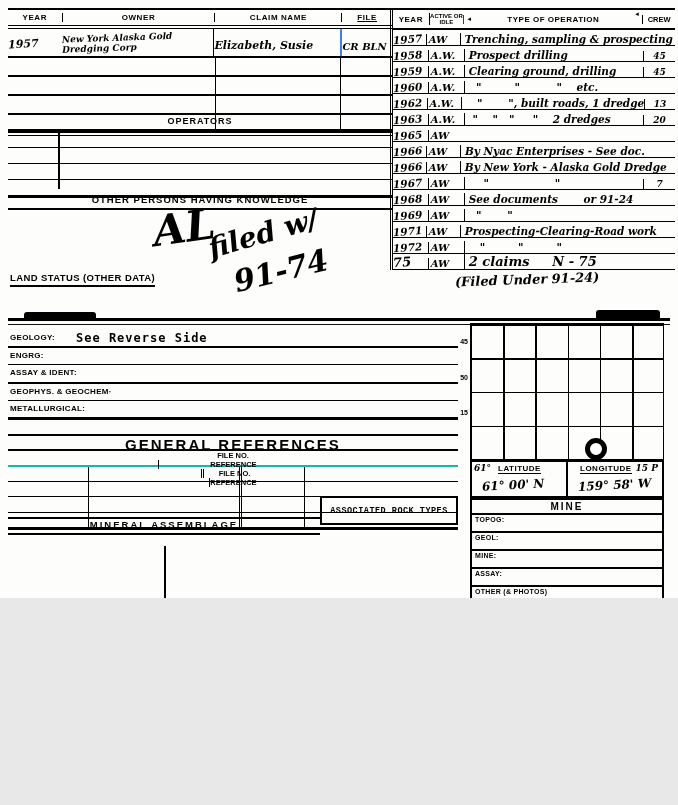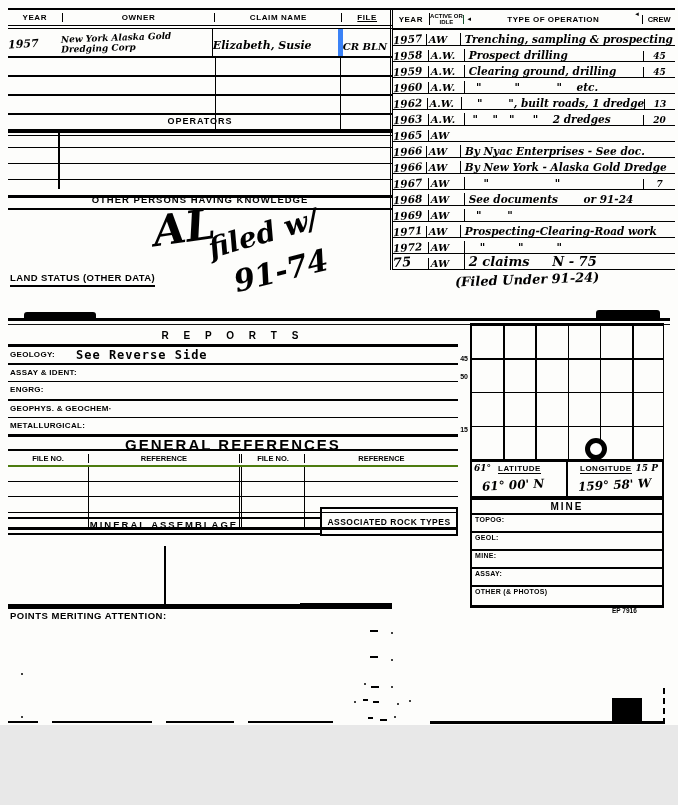--- a/index.html
+++ b/index.html
@@ -1,36 +1,36 @@
 <!DOCTYPE html>
 <html><head>
 <meta charset="utf-8">
 <style>
   html,body{margin:0;padding:0;background:#e8e8e8;}
-  #page{position:relative;width:678px;height:725px;background:#fdfdfb;overflow:hidden;
+  #page{position:relative;width:678px;height:598px;background:#fdfdfb;overflow:hidden;
         font-family:"Liberation Sans",sans-serif;color:#000;}
   .abs{position:absolute;}
   .lbl{font-family:"Liberation Sans",sans-serif;font-weight:700;color:#000;}
   .hw{font-family:"DejaVu Serif",serif;font-style:italic;font-weight:700;color:#000;}
   .pre{white-space:pre;}
   .ctr{text-align:center;}
 
   
   .claim-table{left:8px;top:8px;width:384px;}
   .ct-head{display:flex;height:15px;border-top:2px solid #000;border-bottom:4px double #000;
            font-size:8px;letter-spacing:.6px;align-items:center;}
   .ct-head .c0{width:54px;text-align:center;}
   .ct-head .c1{width:153px;text-align:center;border-left:1px solid #000;}
   .ct-head .c2{width:127px;text-align:center;border-left:1px solid #000;}
   .ct-head .c3{width:50px;text-align:center;border-left:1px solid #000;text-decoration:underline;}
   .ct-entry{display:flex;height:27px;border-bottom:2px solid #000;}
   .ct-entry .e0{width:54px;font-size:11px;padding-top:8px;transform:rotate(-3deg);}
   .ct-entry .e1{width:153px;font-size:9px;line-height:10px;padding-top:3px;transform:rotate(-2deg);}
   .ct-entry .e2{width:127px;font-size:11px;padding-top:10px;border-left:1px solid #000;}
-  .ct-entry .e3{width:50px;font-size:10px;padding-top:12px;border-left:5px solid #3b82f6;}
+  .ct-entry .e3{width:50px;font-size:10px;padding-top:12px;border-left:2px solid #3b82f6;}
   .ct-row{height:17px;border-bottom:2px solid #000;position:relative;}
   .ct-row .v1{position:absolute;left:207px;top:0;bottom:0;width:1px;background:#000;}
   .ct-row .v2{position:absolute;left:332px;top:0;bottom:0;width:1px;background:#000;}
   .ct-row.last{border-bottom:4px double #000;}
 
   
   .ops-title{left:8px;top:116px;width:384px;font-size:9px;letter-spacing:1px;}
   .ops-box{left:8px;top:129px;width:384px;border-top:3px solid #000;border-bottom:3px solid #000;}
   .ops-row{height:15px;border-bottom:1.5px solid #000;}
   .ops-row:last-child{border-bottom:none;}
@@ -84,21 +84,21 @@
   
   .grid{left:470px;top:323px;width:194px;height:137px;border:1.5px solid #000;box-sizing:border-box;
         background-image:
           repeating-linear-gradient(to right,#000 0 1.5px,transparent 1.5px 32.2px),
           repeating-linear-gradient(to bottom,#000 0 1.5px,transparent 1.5px 34px);}
   .bullseye{left:585px;top:438px;width:12px;height:12px;border:5px solid #000;border-radius:50%;background:#fff;}
 
   
   .gr-box{left:8px;top:434px;width:450px;border-top:2.5px solid #000;}
   .gr-title{height:13px;font-size:15px;letter-spacing:2px;text-align:center;border-bottom:2px solid #000;}
-  .gr-head{display:flex;height:14px;border-bottom:2px solid #4d7c0f;align-items:center;}
+  .gr-head{display:flex;height:14px;border-bottom:2px solid #14b8a6;align-items:center;flex-direction:column;}
   .gr-head .g0{width:80px;text-align:center;font-size:7.5px;}
   .gr-head .g1{width:150px;text-align:center;font-size:7.5px;border-left:1.5px solid #000;}
   .gr-head .g2{width:62px;text-align:center;font-size:7.5px;border-left:3px double #000;}
   .gr-head .g3{flex:1;text-align:center;font-size:7.5px;border-left:1.5px solid #000;}
   .gr-row{display:flex;height:14.2px;border-bottom:1.5px solid #000;}
   .gr-row.last{border-bottom:3px solid #000;}
   .gr-row .s0{width:80px;}
   .gr-row .s1{width:150px;border-left:1.5px solid #000;}
   .gr-row .s2{width:62px;border-left:3px double #000;}
   .gr-row .s3{flex:1;border-left:1.5px solid #000;}
@@ -121,22 +121,22 @@
   .form-no{left:612px;top:607px;font-size:6.5px;}
 
   
   .ma-box{left:8px;top:517px;width:312px;border-top:2.5px solid #000;}
   .ma-title{height:14px;font-size:9.5px;letter-spacing:2px;text-align:center;border-bottom:2px solid #000;}
   .ma-sub{display:flex;height:13px;border-bottom:2px solid #000;}
   .ma-sub .m0{width:156px;text-align:center;font-size:7.5px;}
   .ma-sub .m1{flex:1;text-align:center;font-size:7.5px;border-left:1.5px solid #000;}
   .ma-body{left:8px;top:546px;width:312px;height:58px;border-bottom:2.5px solid #000;}
   .ma-v{left:164px;top:546px;width:1.5px;height:58px;background:#000;}
-  .assoc-box{left:320px;top:507px;width:138px;border:2.5px solid #000;height:29px;box-sizing:border-box;
-             display:flex;align-items:center;justify-content:center;text-align:center;font-size:8.5px;line-height:10px;letter-spacing:.5px;}
+  .assoc-box{left:320px;top:496px;width:138px;border:2.5px solid #000;height:29px;box-sizing:border-box;
+             display:flex;align-items:center;justify-content:center;text-align:center;font-size:8.5px;line-height:10px;letter-spacing:.5px;font-family:Liberation Mono, monospace;}
   .ma-bottom{left:300px;top:603px;width:92px;height:3px;background:#000;}
 
   
   .pma-line{left:8px;top:606px;width:384px;height:2.5px;background:#000;}
   .pma-label{left:10px;top:610px;font-size:9.5px;letter-spacing:.5px;}
 
   
   .noise{background:#000;}
   .dash{height:2px;}
   .dot{width:2px;height:2px;border-radius:50%;}
@@ -311,36 +311,35 @@
       </div>
   </div>
   <div class="abs op-footnote hw">(Filed Under 91-24)</div>
 
   <div class="abs divider1"></div>
   <div class="abs divider2"></div>
   <div class="abs blobL"></div>
   <div class="abs blobR"></div>
 
   <div class="abs rep-box">
-    <div class="rep-title lbl">R E P O R T S</div>
     <div>
         <div class="rep-row">
         <span class="rep-label lbl">GEOLOGY:</span>
         <span class="typed">See Reverse Side</span>
         <span class="rep-num lbl">45</span>
       </div>
         <div class="rep-row">
+        <span class="rep-label lbl">ENGRG:</span>
+        <span class="typed"></span>
+        <span class="rep-num lbl"></span>
+      </div>
+        <div class="rep-row">
         <span class="rep-label lbl">ASSAY &amp; IDENT:</span>
         <span class="typed"></span>
         <span class="rep-num lbl">50</span>
-      </div>
-        <div class="rep-row">
-        <span class="rep-label lbl">ENGRG:</span>
-        <span class="typed"></span>
-        <span class="rep-num lbl"></span>
       </div>
         <div class="rep-row">
         <span class="rep-label lbl">GEOPHYS. &amp; GEOCHEM·</span>
         <span class="typed"></span>
         <span class="rep-num lbl"></span>
       </div>
         <div class="rep-row">
         <span class="rep-label lbl">METALLURGICAL:</span>
         <span class="typed"></span>
         <span class="rep-num lbl">15</span>

